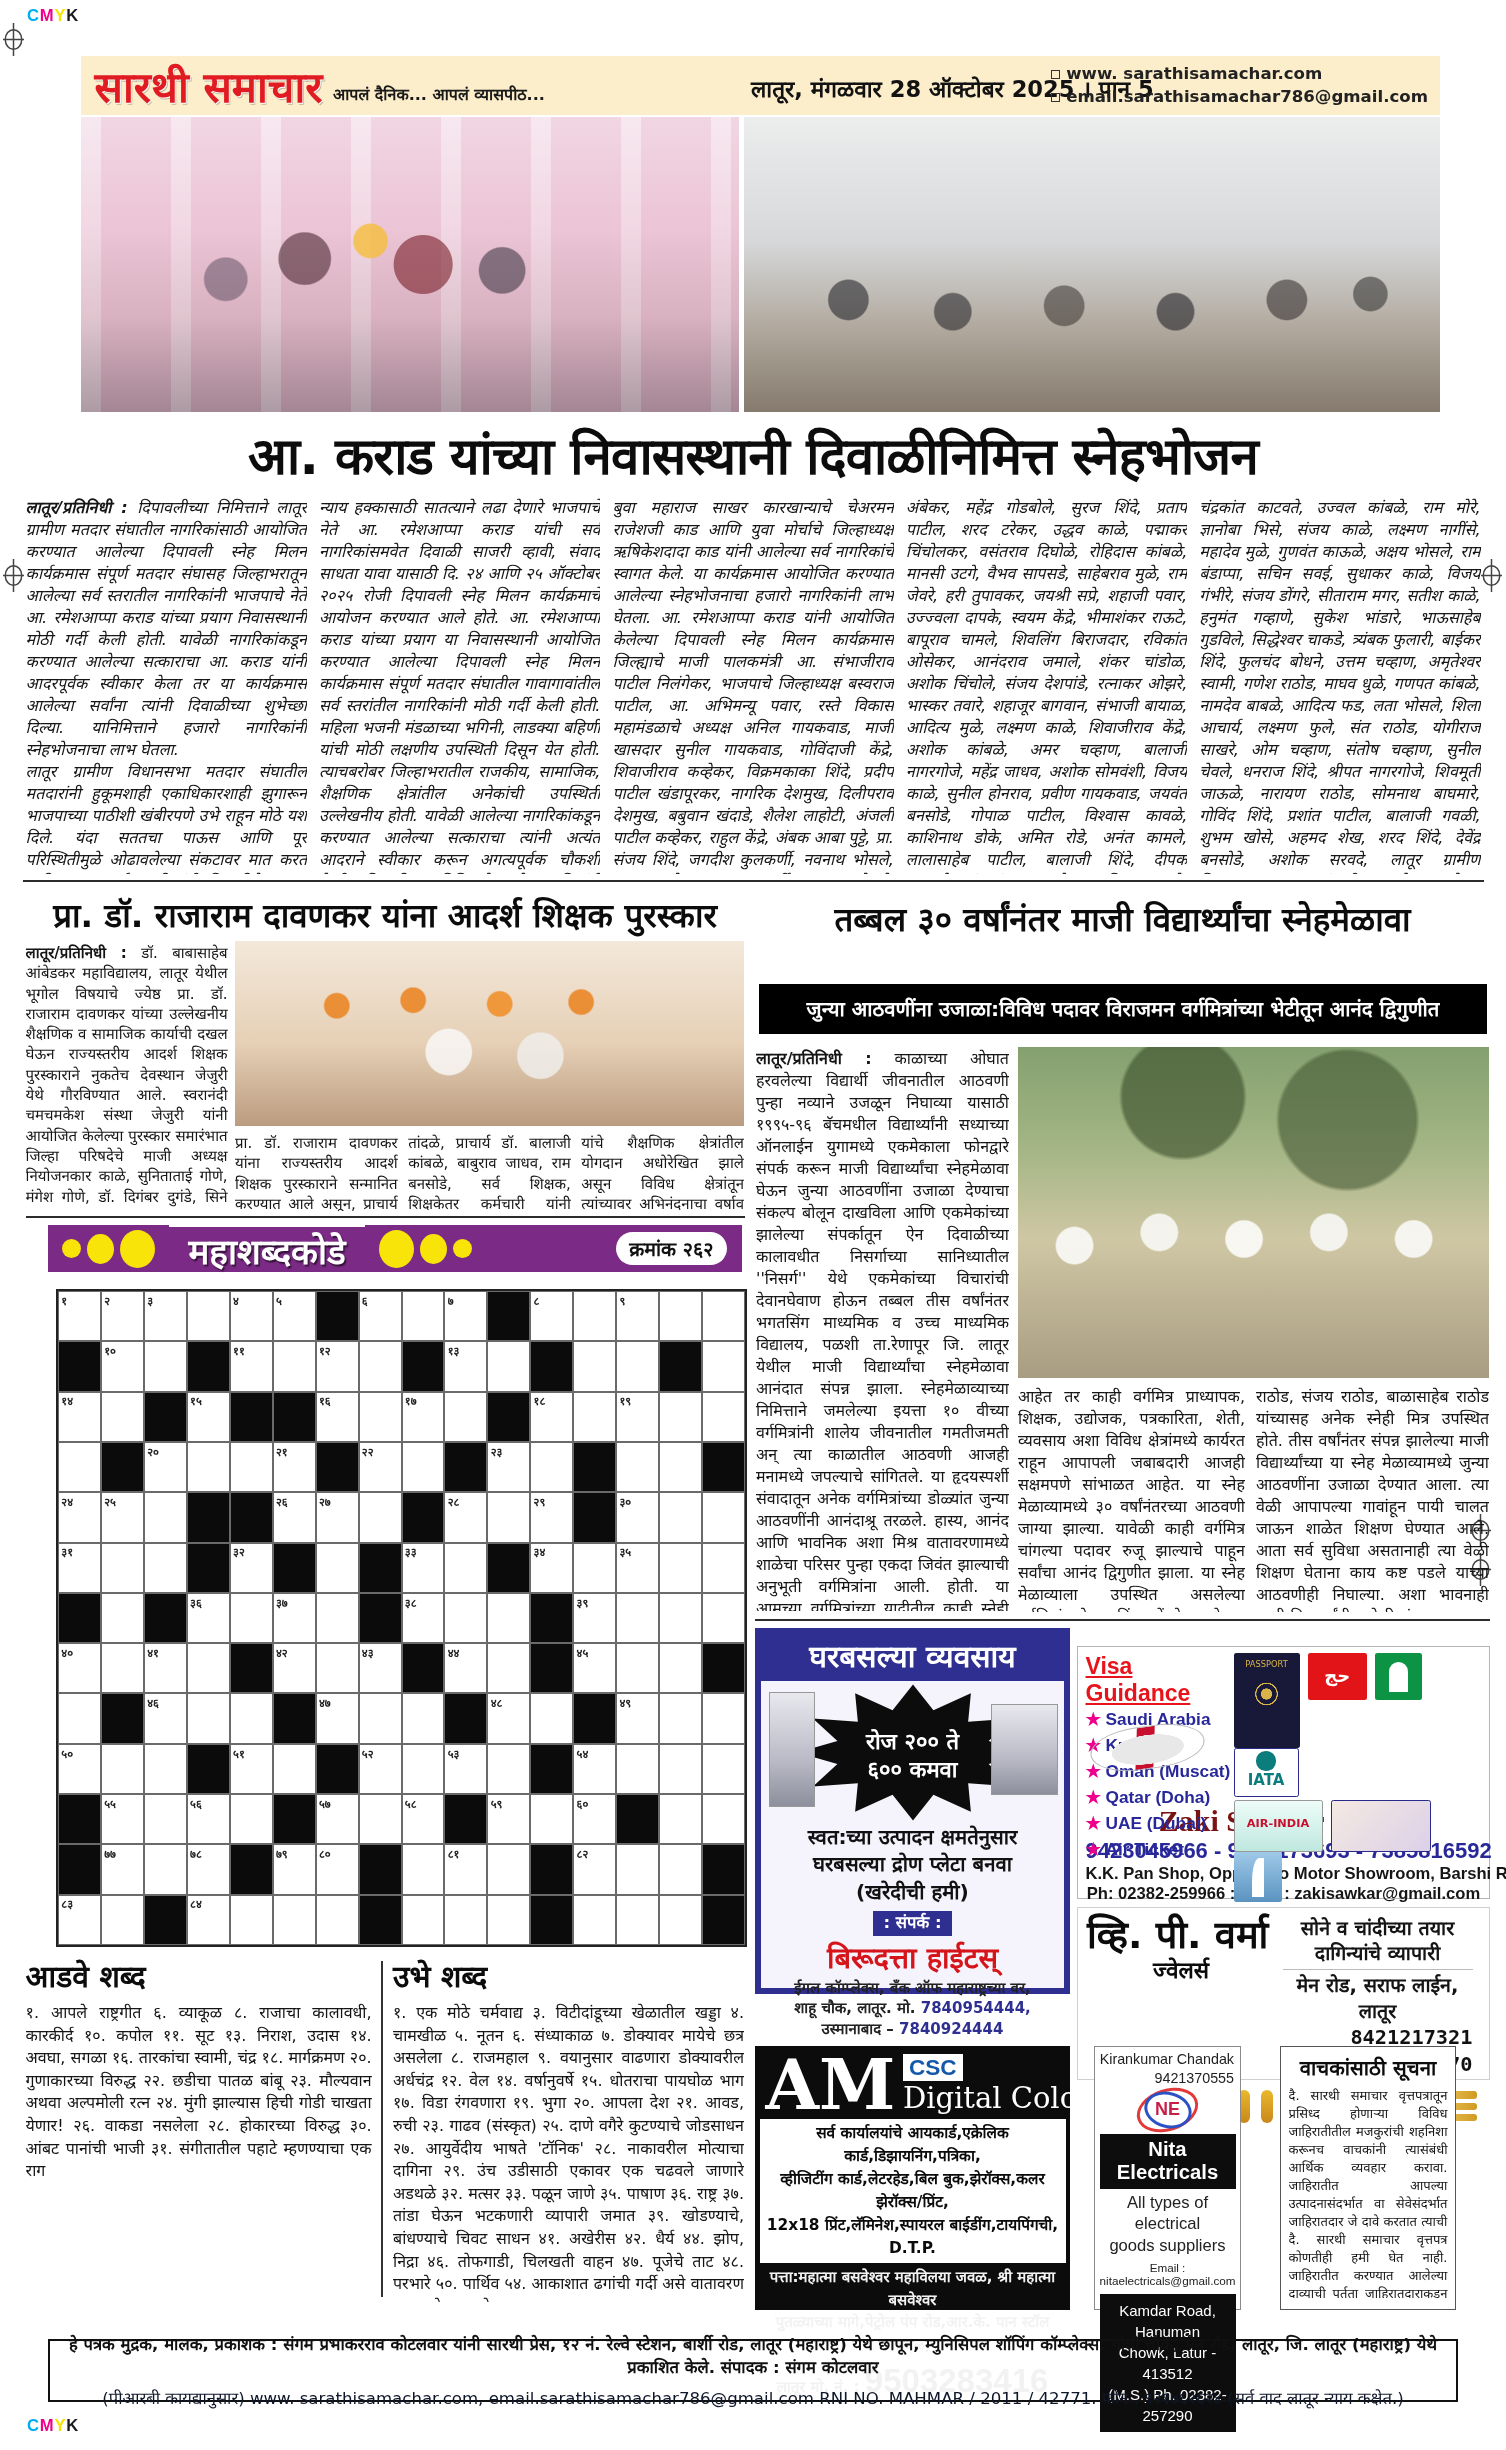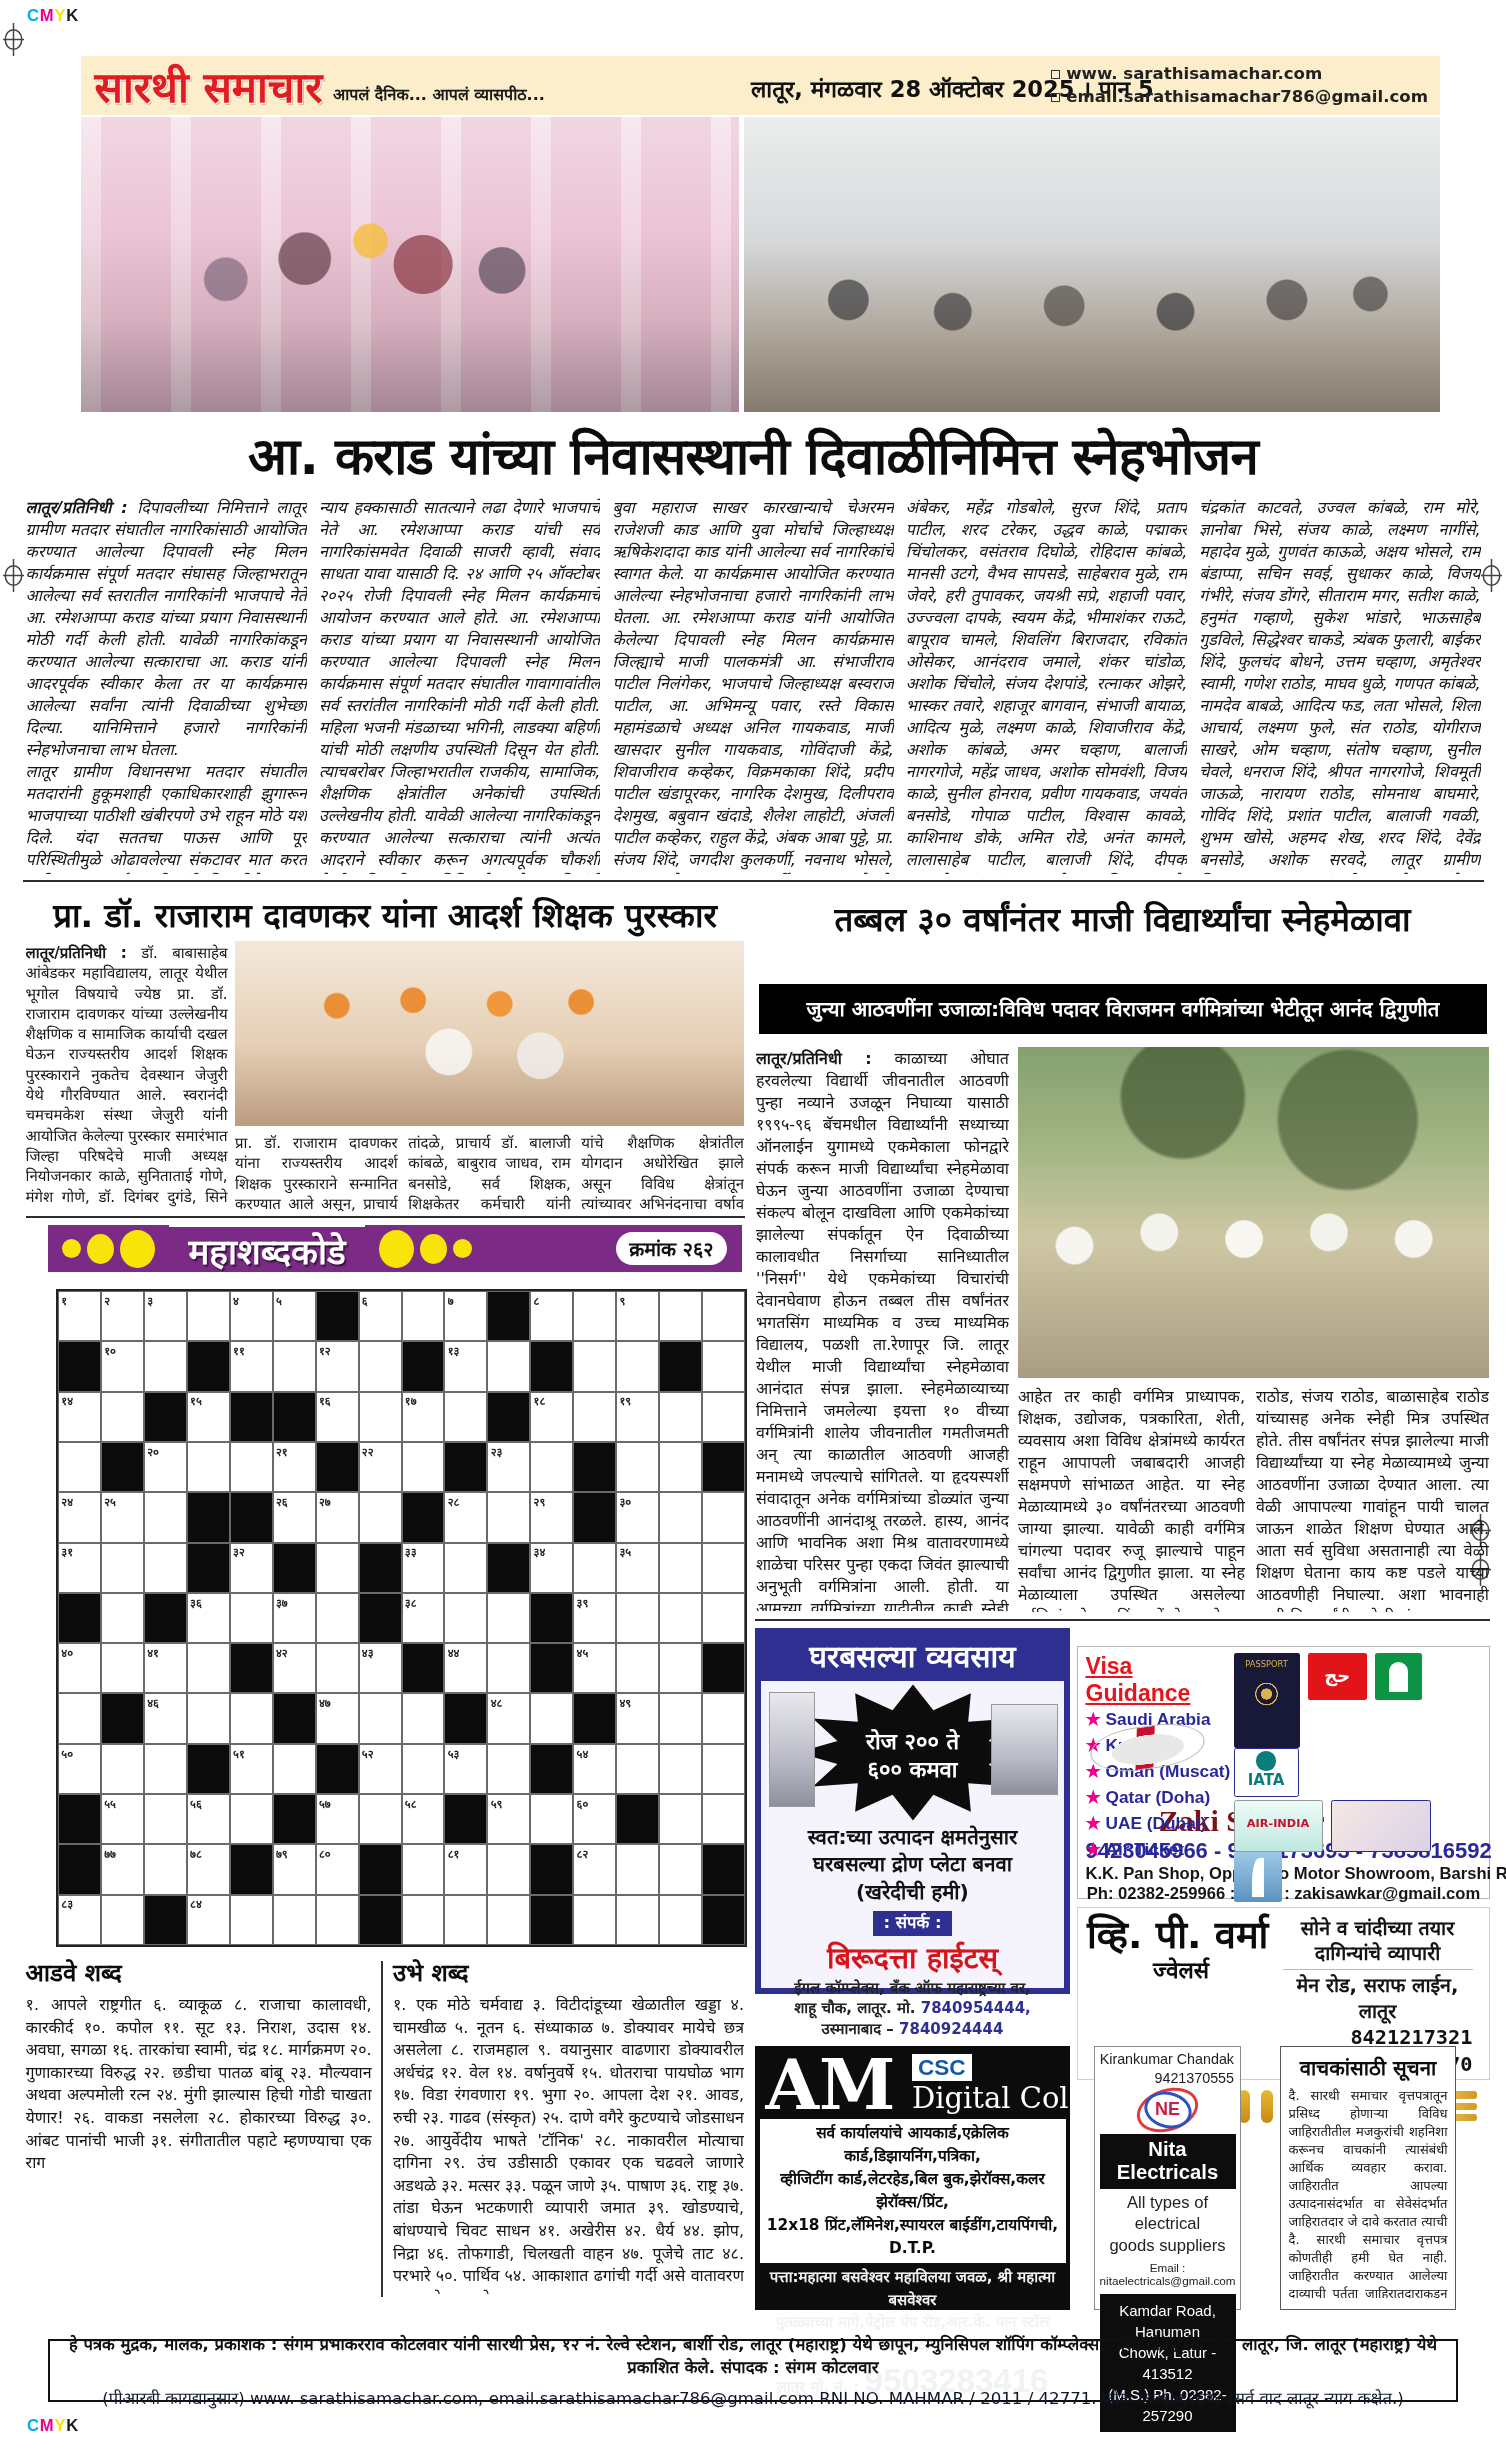--- a/index.html
+++ b/index.html
@@ -76,21 +76,21 @@
   .xw-title{color:#fff;font-size:35px;font-weight:900;white-space:nowrap;border-top:3px solid #fff;border-bottom:0;
             padding:0 19.6px;text-shadow:1.5px 1.5px 1.5px rgba(0,0,0,.6);}
   .xw-num-pill{margin-left:auto;margin-right:15px;background:#fff;border-radius:16.6px;padding:3px 13.6px;
                color:#111;font-size:19.6px;font-weight:900;white-space:nowrap;}
   .xw-grid{left:56px;top:1289px;width:687px;height:654px;display:grid;
            grid-template-columns:repeat(16,1fr);grid-template-rows:repeat(13,1fr);
            border:2.3px solid #222;background:#fff;}
   .xw-cell{border:0.8px solid #6a6a6a;position:relative;background:#fff;}
   .xw-cell.black{background:#0b0b0b;}
   .xw-num{position:absolute;left:2.3px;top:0.8px;font-size:11.3px;font-weight:bold;color:#222;}
-  .clue-title{font-size:24px;font-weight:900;color:#0c0c0c;}
+  .clue-title{font-size:30px;font-weight:900;color:#0c0c0c;}
   .clue-text{font-size:16px;line-height:22.6px;text-align:justify;overflow:hidden;color:#141414;}
   
   .ad-ghar{left:755px;top:1628px;width:315px;height:366px;border:6.8px solid #2e2f90;background:#f5f3fb;box-sizing:border-box;}
   .ad-ghar-header{background:#2e2f90;color:#fff;font-size:30px;font-weight:900;text-align:center;height:47px;line-height:45px;overflow:hidden;white-space:nowrap;}
   .star-wrap{position:relative;width:100%;height:143px;}
   .star-text{position:absolute;left:50%;top:52%;transform:translate(-50%,-50%);color:#fff;font-size:22px;font-weight:900;text-align:center;line-height:1.25;white-space:nowrap;}
   .machine{position:absolute;background:linear-gradient(180deg,#e8e8ee,#b9bac6 60%,#8e8f9c);border:0.8px solid #999;}
   .ad-ghar-body{text-align:center;font-weight:900;color:#111;font-size:20.3px;line-height:1.35;}
   .contact-pill{display:inline-block;background:#2e2f90;color:#fff;font-size:16.6px;font-weight:bold;padding:1.5px 10.5px;margin-top:4.5px;}
   .ghar-brand{color:#d6151b;font-size:29px;font-weight:900;margin-top:3px;}
@@ -705,21 +705,21 @@
       <span style="display:inline-block;width:0;height:0;border-left:16.6px solid transparent;border-right:16.6px solid transparent;border-top:35px solid #d9a21b;"></span>
       <span style="flex:1;">
           <span class="gold-bar" style="display:block;"></span>
           <span class="gold-bar" style="display:block;"></span>
           <span class="gold-bar" style="display:block;"></span>
         </span>
     </div>
   </div>
 
   <div class="abs ad-am">
-    <div style="display:flex;align-items:flex-start;padding:7.5px 7.5px 0 10.5px;gap:9px;">
+    <div style="display:flex;align-items:flex-start;padding:7.5px 7.5px 0 10.5px;">
       <div class="am-brand">AM</div>
       <div style="margin-left:7.5px;">
         <span class="csc-box">CSC</span>
         <div class="am-sub">Digital Colour Xerox</div>
       </div>
     </div>
     <div class="am-band">
       <div>सर्व कार्यालयांचे आयकार्ड,एक्रेलिक कार्ड,डिझायनिंग,पत्रिका,</div>
       <div>व्हीजिटींग कार्ड,लेटरहेड,बिल बुक,झेरॉक्स,कलर झेरॉक्स/प्रिंट,</div>
       <div>12x18 प्रिंट,लॅमिनेश,स्पायरल बाईडींग,टायपिंगची, D.T.P.</div>

